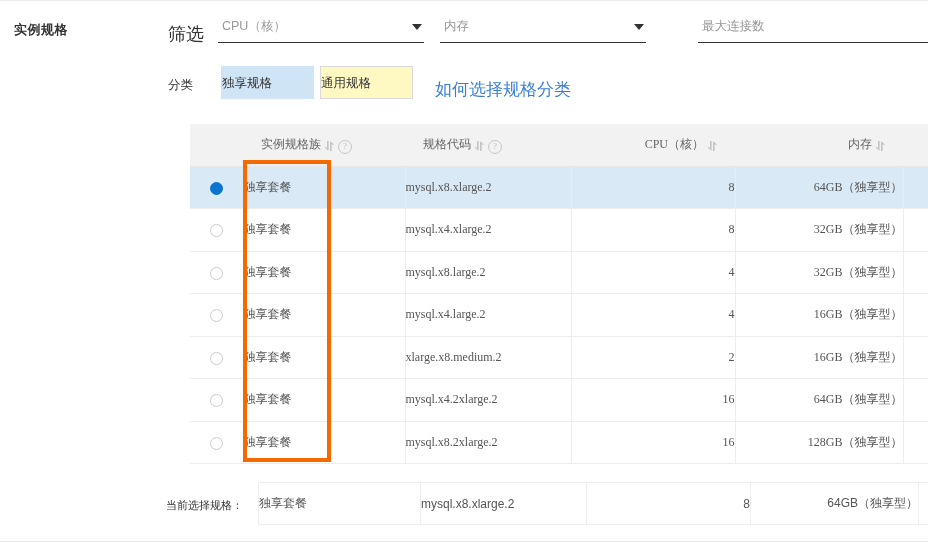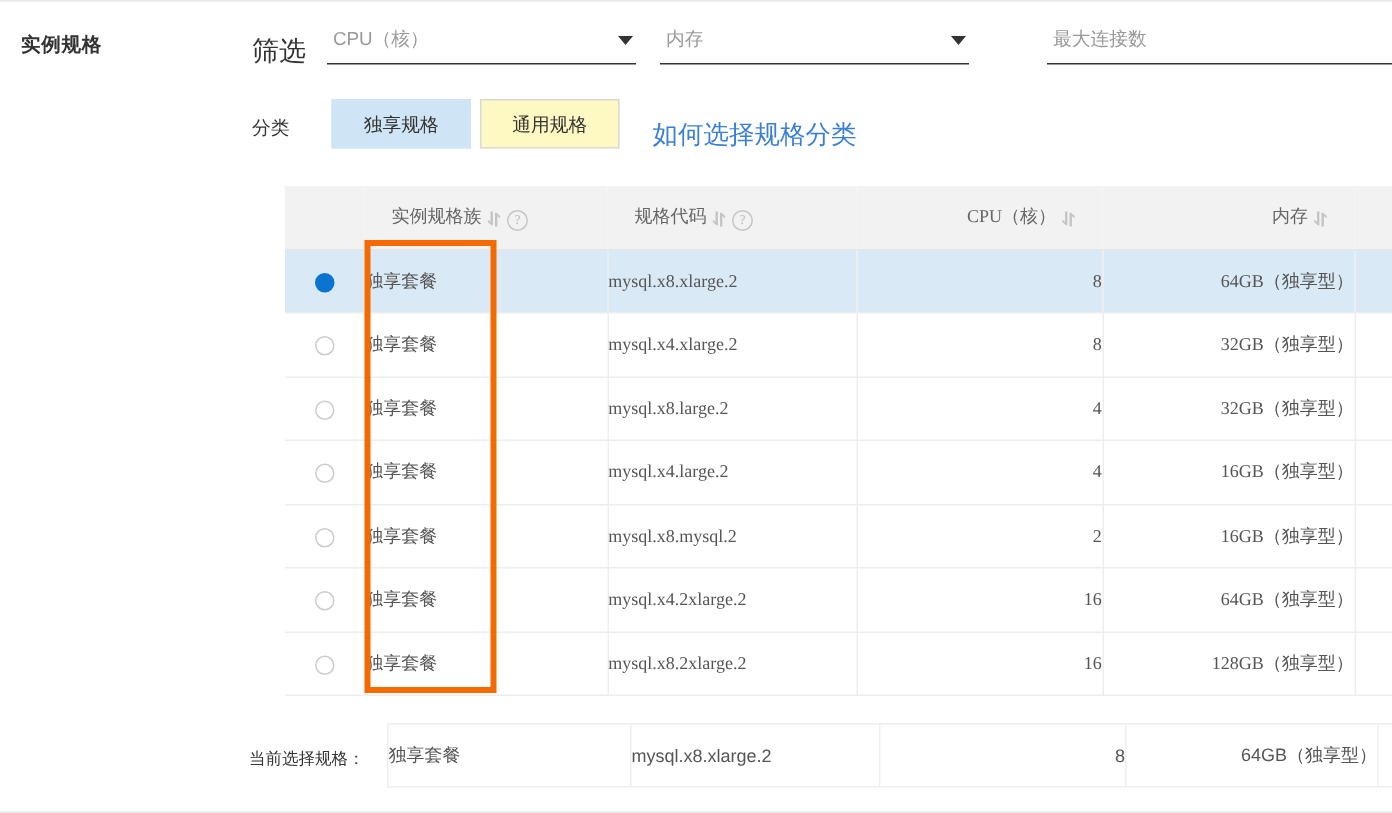--- a/index.html
+++ b/index.html
@@ -89,21 +89,20 @@
     top: 77px;
     font-size: 12.5px;
     color: #333333;
     text-align: right;
   }
   .tab-btn {
     position: absolute;
     top: 66px;
     height: 33px;
     line-height: 33px;
-    text-align: center;
     font-size: 12.5px;
     box-sizing: border-box;
     cursor: pointer;
   }
   #tab-dedicated {
     left: 221px;
     width: 93px;
     background: #cfe5f5;
     border: 1px solid #cfe5f5;
     color: #333333;
@@ -385,21 +384,21 @@
           <td class="cell-center"><span class="radio"></span></td>
           <td class="cell-left">独享套餐</td>
           <td class="cell-left">mysql.x4.large.2</td>
           <td class="cell-right">4</td>
           <td class="cell-right">16GB（独享型）</td>
           <td></td>
         </tr>
         <tr>
           <td class="cell-center"><span class="radio"></span></td>
           <td class="cell-left">独享套餐</td>
-          <td class="cell-left">mysql.x8.mysql.2</td>
+          <td class="cell-left">xlarge.x8.medium.2</td>
           <td class="cell-right">2</td>
           <td class="cell-right">16GB（独享型）</td>
           <td></td>
         </tr>
         <tr>
           <td class="cell-center"><span class="radio"></span></td>
           <td class="cell-left">独享套餐</td>
           <td class="cell-left">mysql.x4.2xlarge.2</td>
           <td class="cell-right">16</td>
           <td class="cell-right">64GB（独享型）</td>

